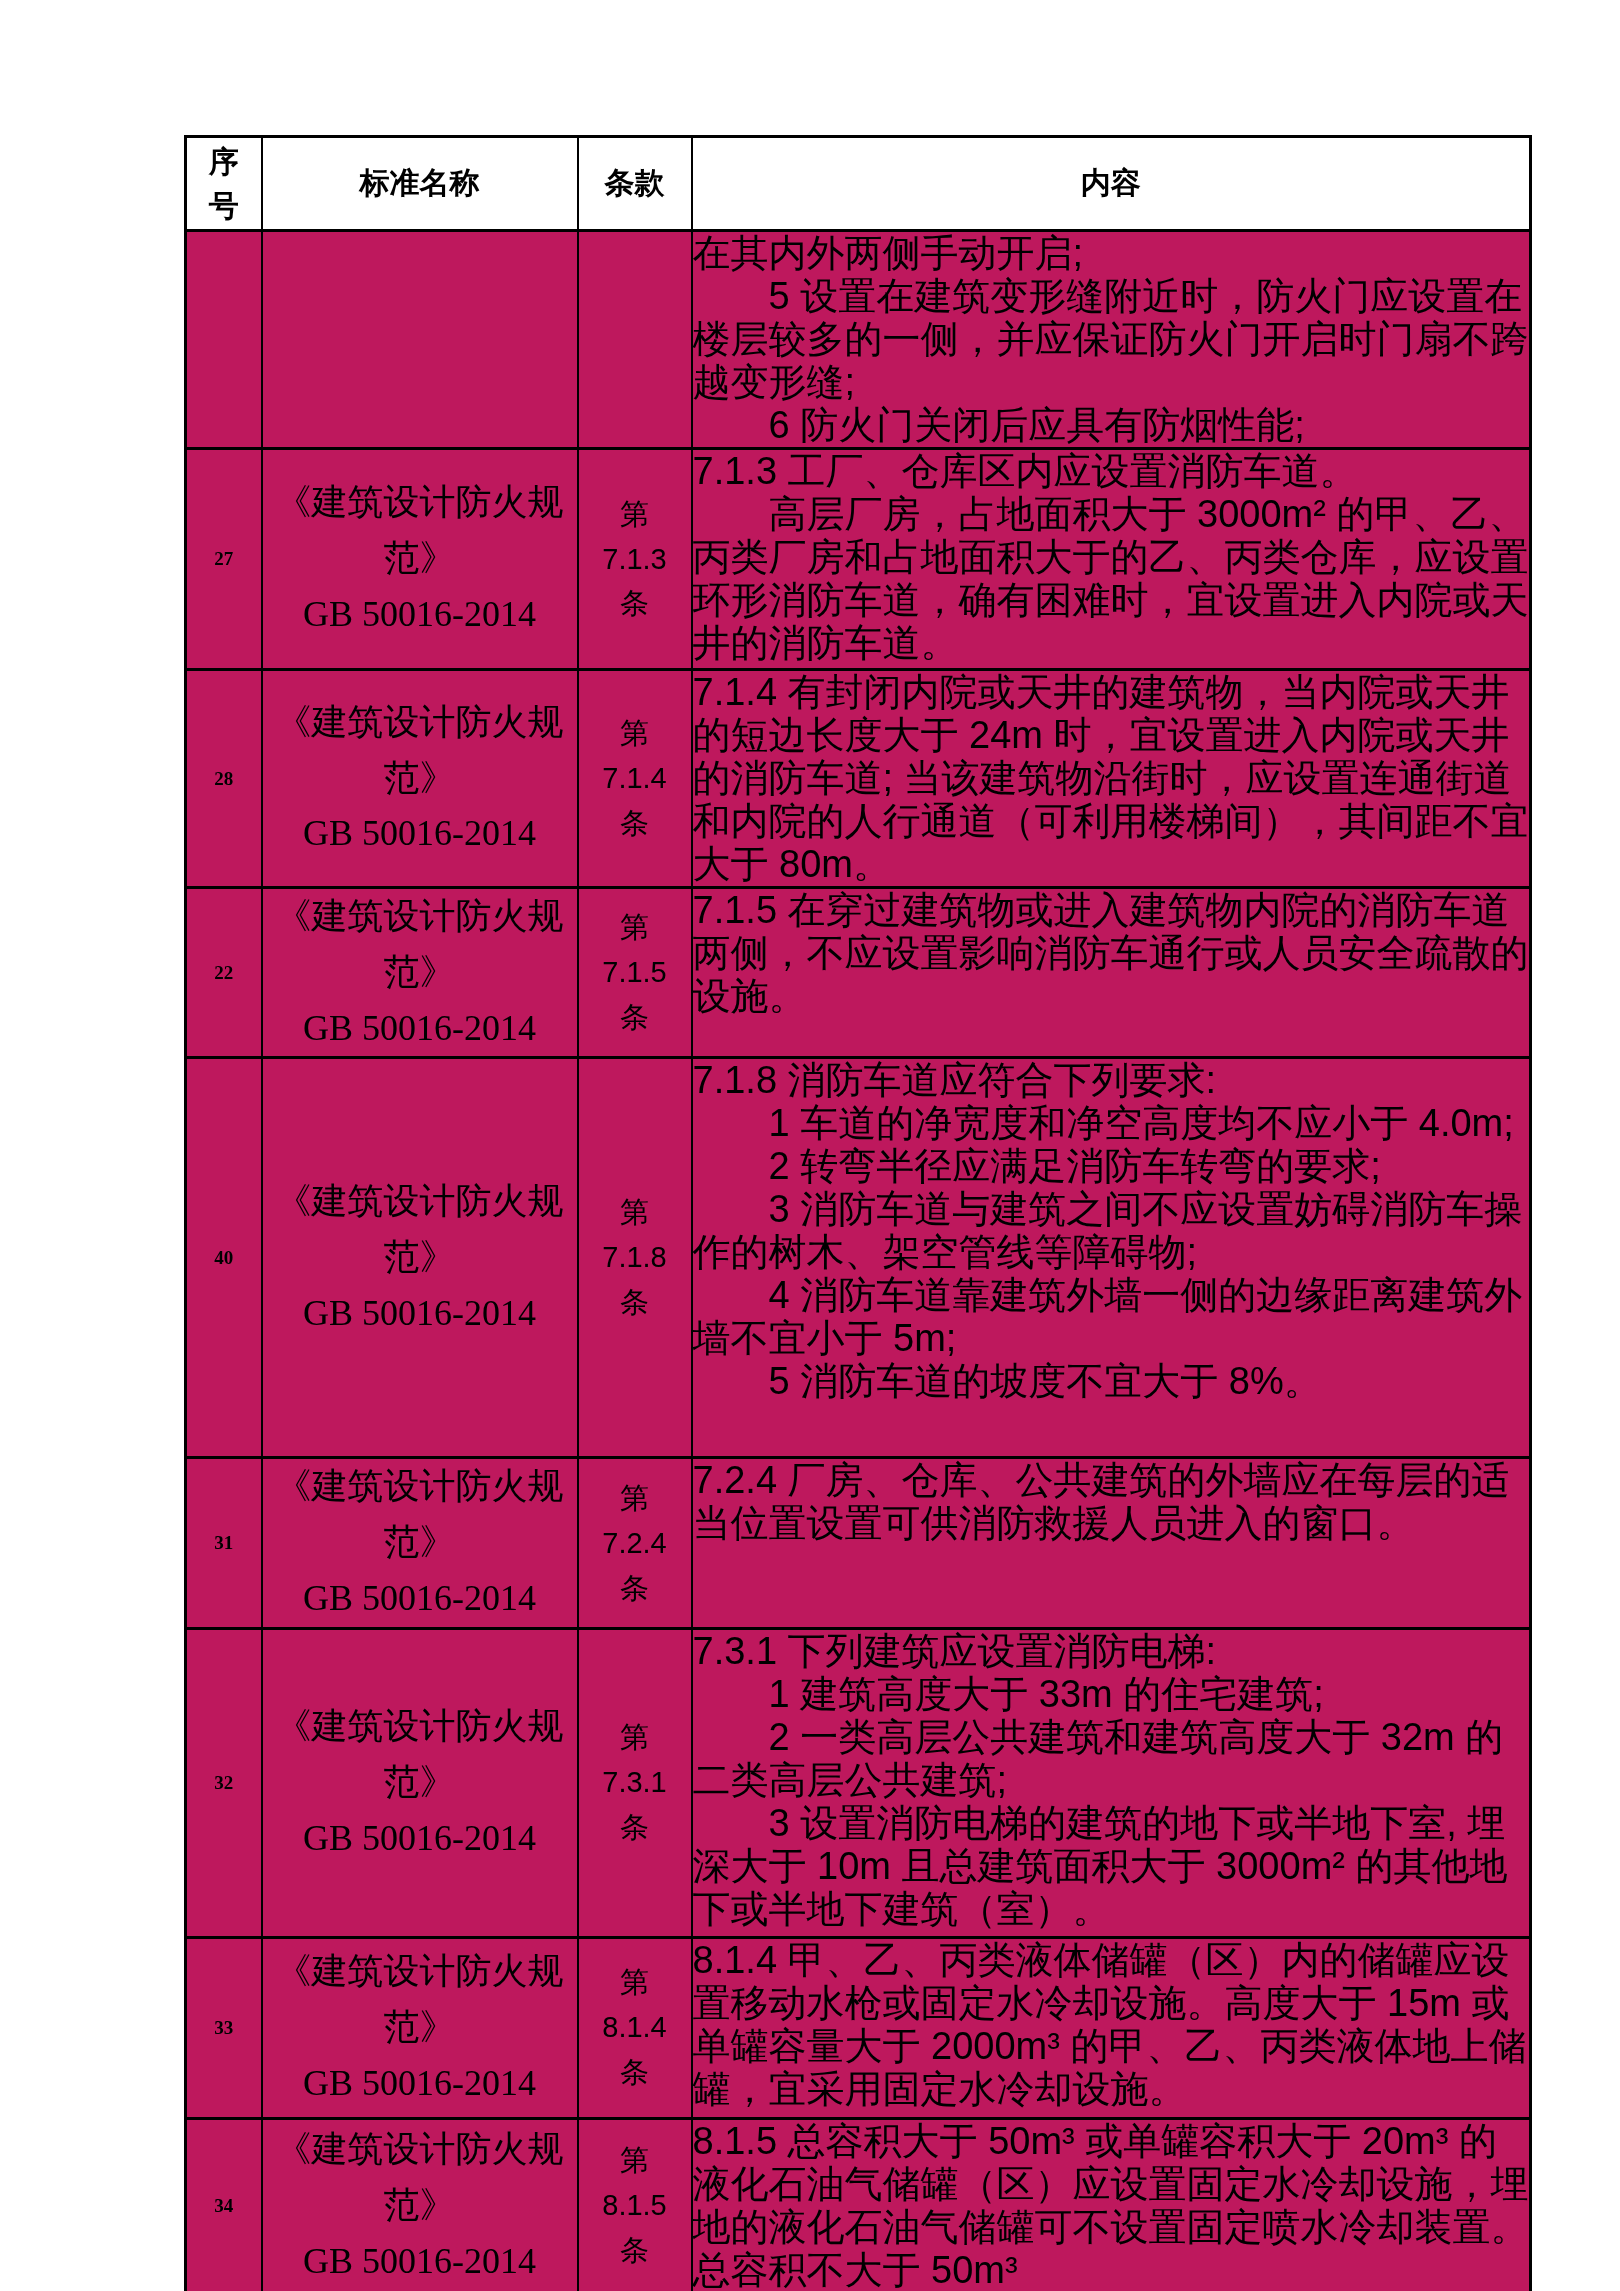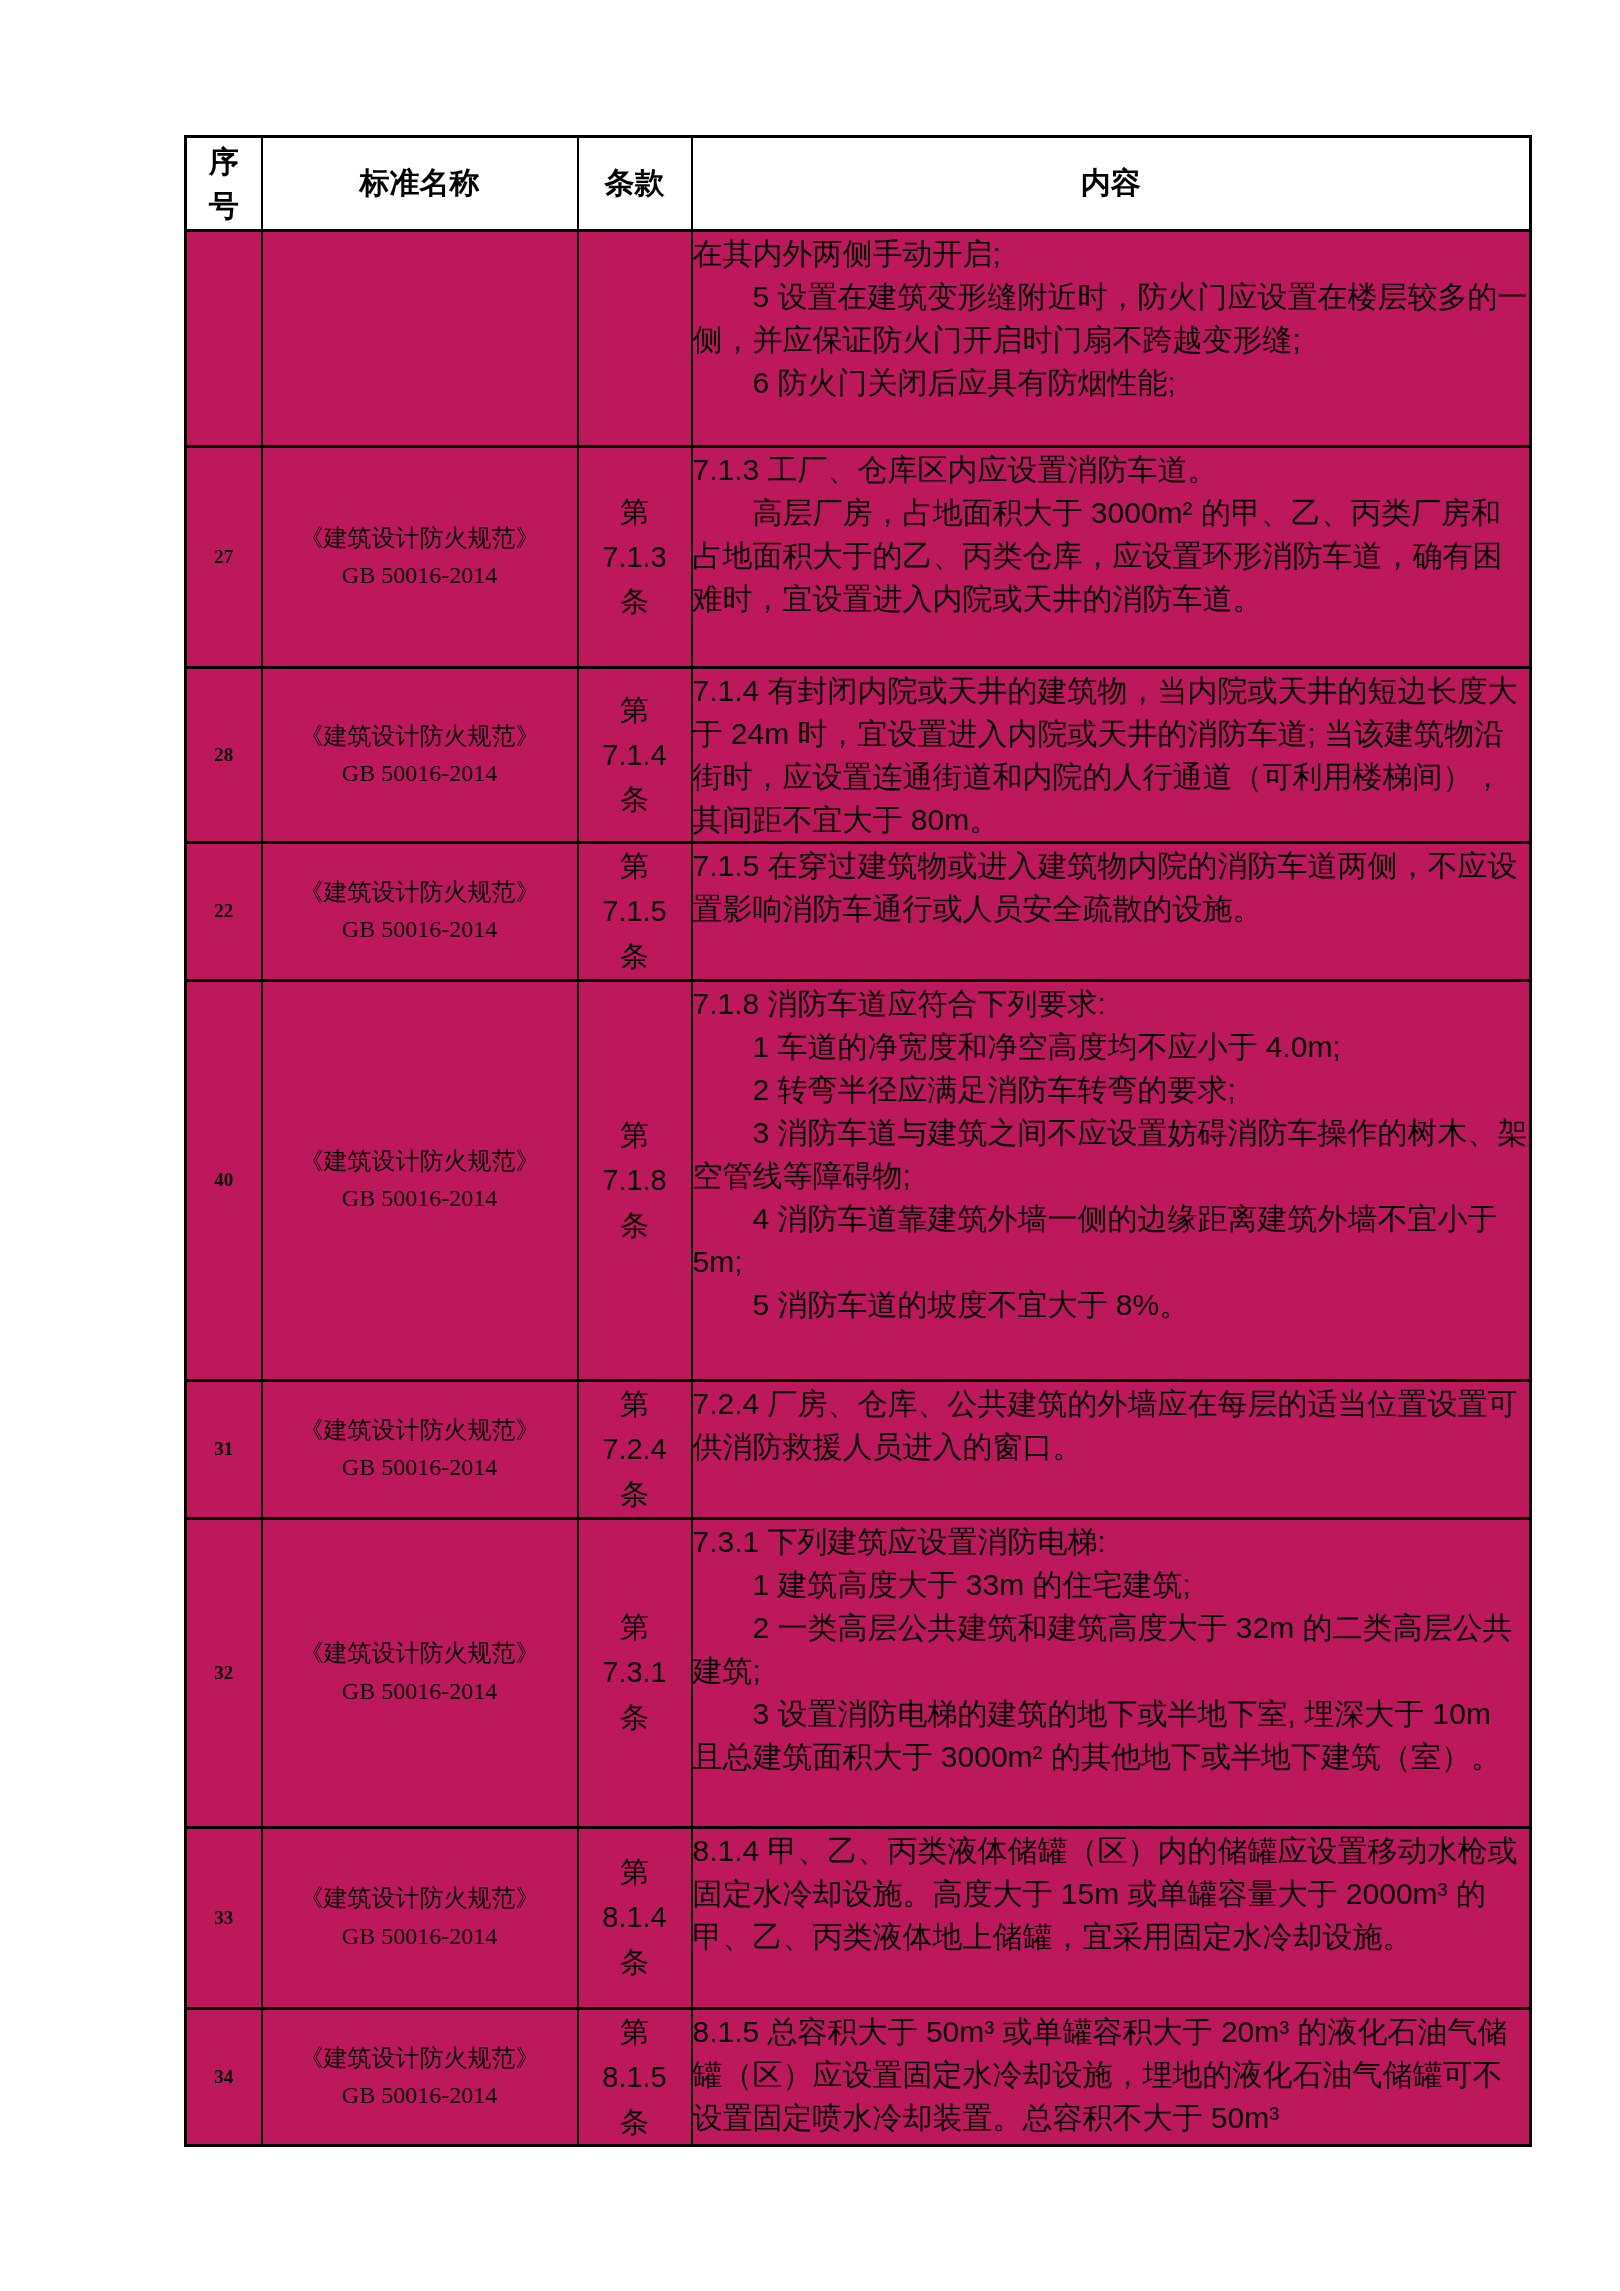--- a/index.html
+++ b/index.html
@@ -46,37 +46,37 @@
 
   td.c-no{
     font-family:"Liberation Serif", serif;
     font-weight:bold;
     font-size:19px;
     text-align:center;
     vertical-align:middle;
   }
   td.c-std{
     font-family:"Liberation Serif", serif;
-    font-size:24px;
+    font-size:36px;
     line-height:1.55;
     text-align:center;
     vertical-align:middle;
     white-space:pre-line;
   }
   td.c-cl{
     font-family:"Liberation Sans", sans-serif;
     font-size:29px;
     line-height:1.55;
     text-align:center;
     vertical-align:middle;
     white-space:pre-line;
   }
   td.c-ct{
     font-family:"Liberation Sans", sans-serif;
-    font-size:30px;
+    font-size:38px;
     line-height:43px;
     text-align:left;
     vertical-align:top;
     padding:7.8px 13.7px 7.8px 11.8px;
   }
   .para{margin:0;text-indent:0;}
   .para[data-indent="1"]{text-indent:2em;}
 
   tr.hr-head{height:94px;}
   tr.r0{height:216px;}

